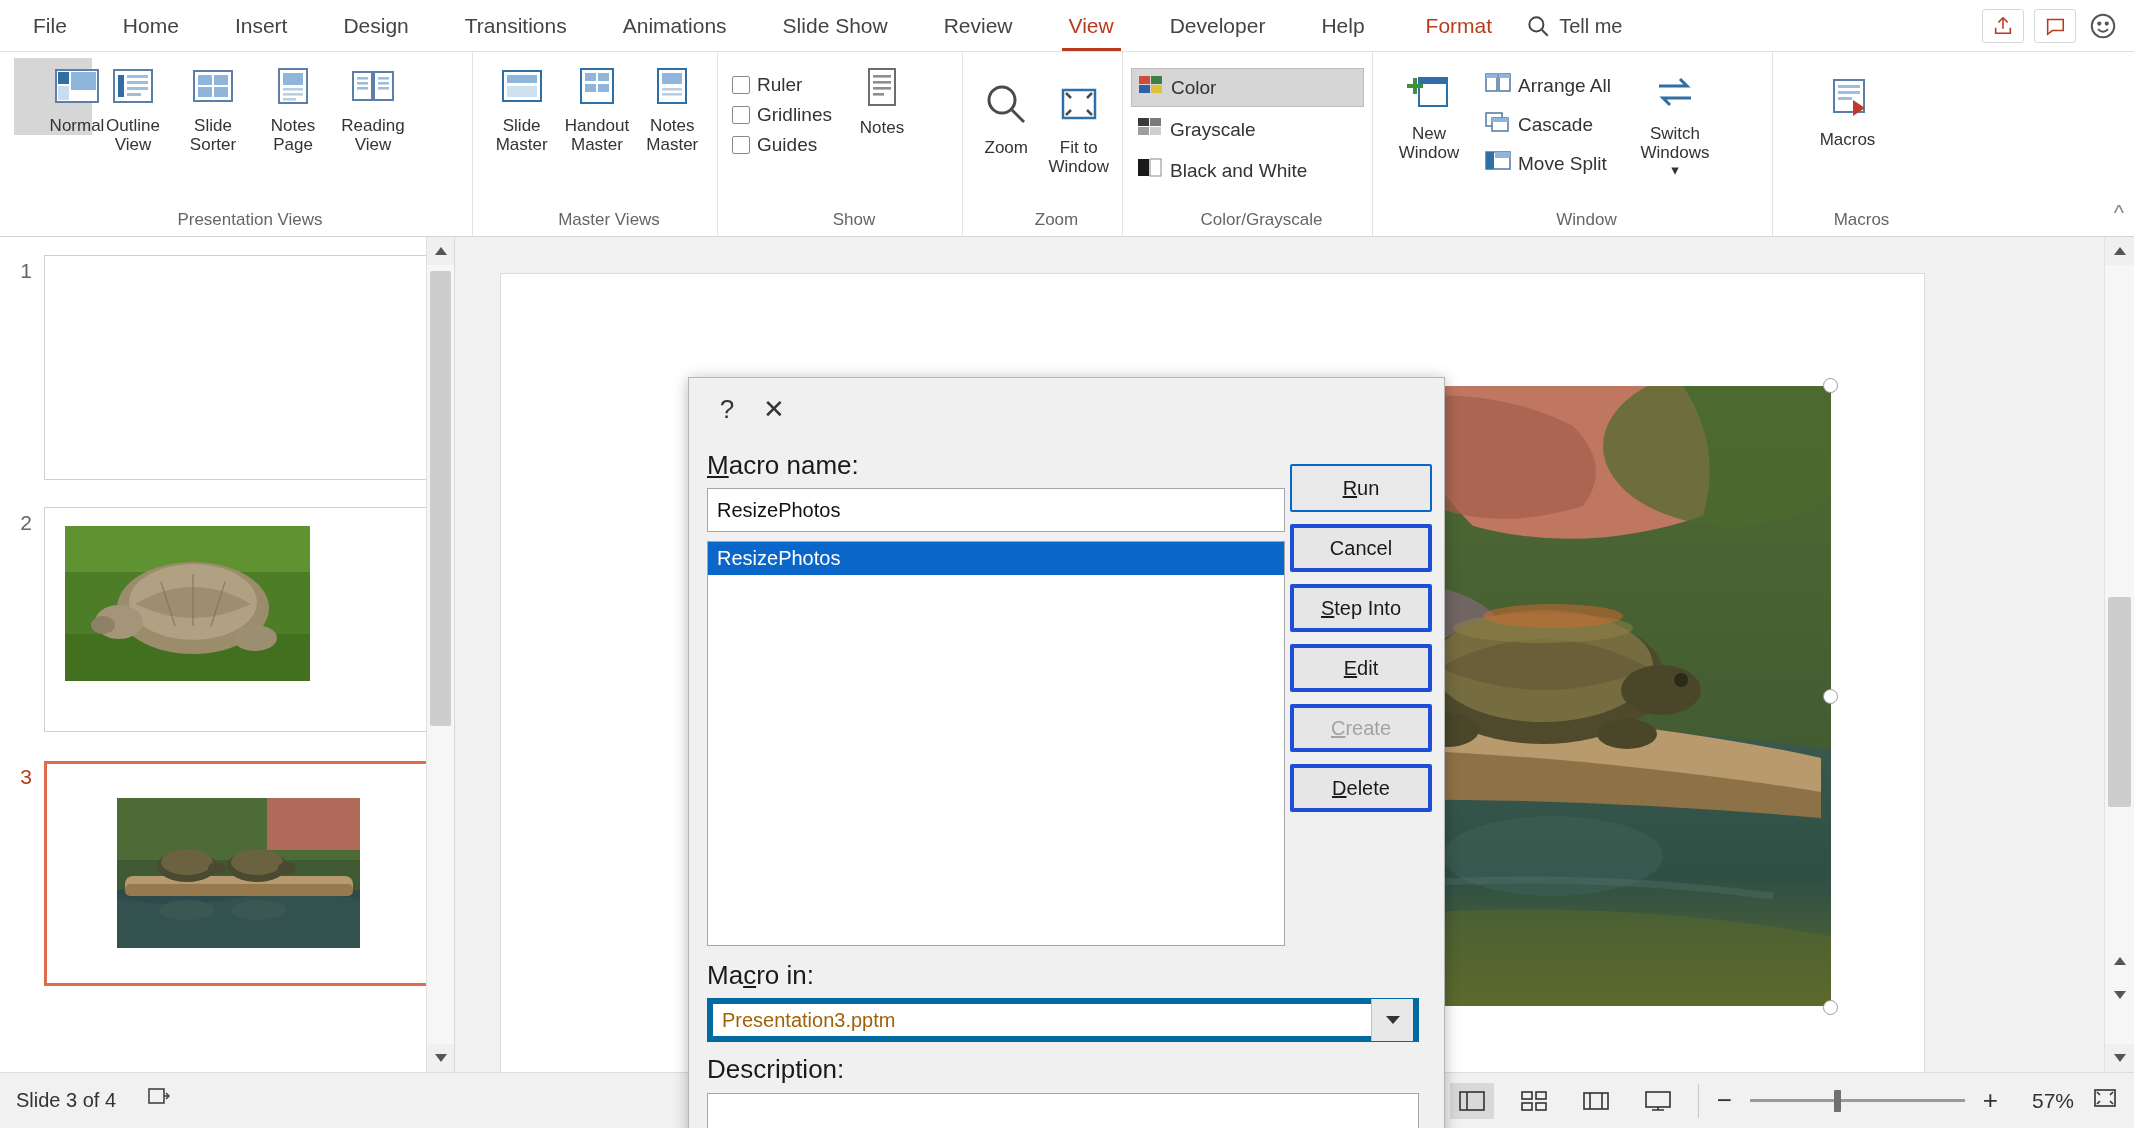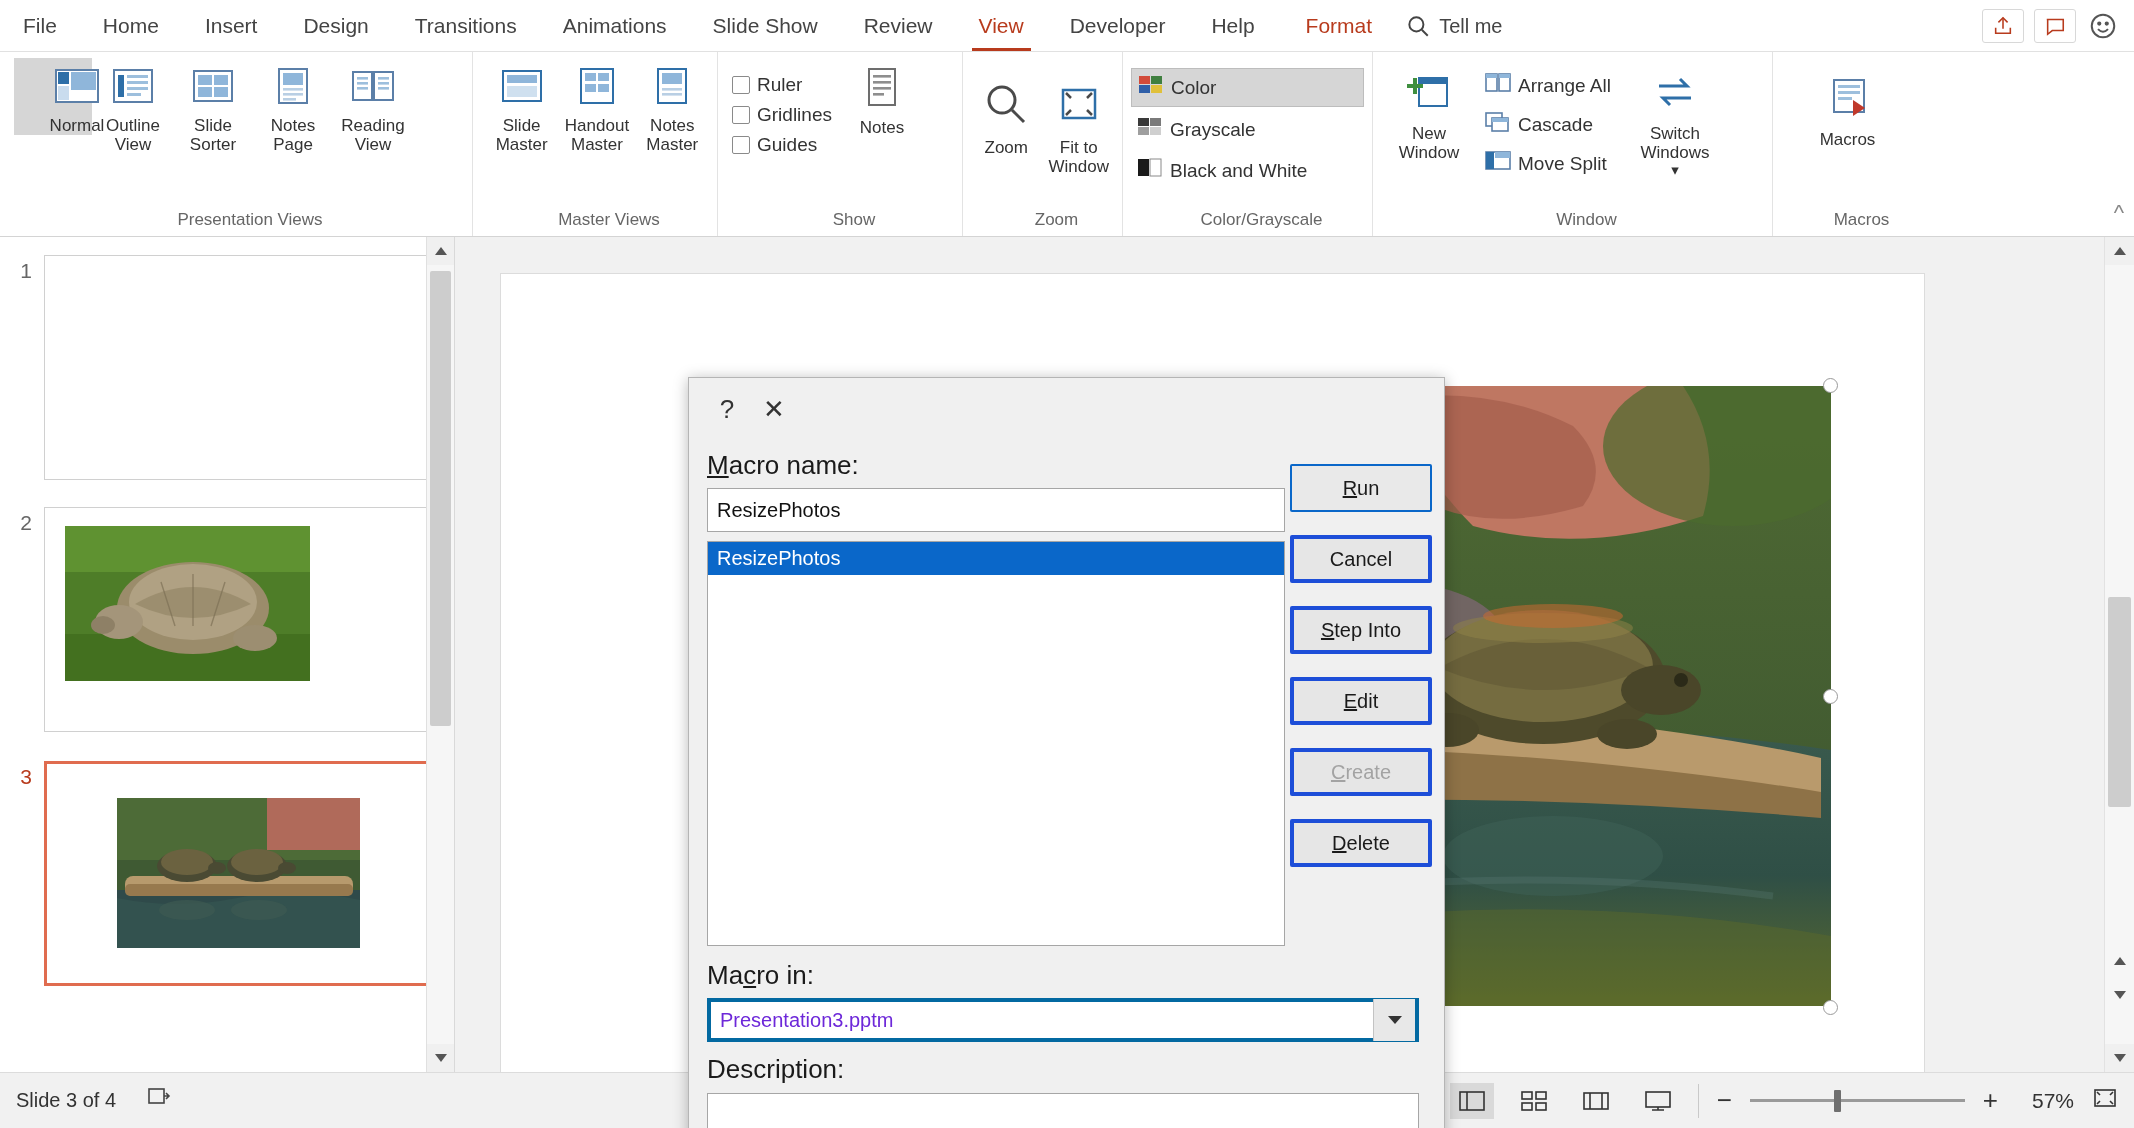--- a/index.html
+++ b/index.html
@@ -15,21 +15,21 @@
   .app { position:absolute; inset:0; display:flex; flex-direction:column; }
 
   
   .tabbar {
     height: 52px; display:flex; align-items:flex-end;
     background:#ffffff; border-bottom:1px solid #e1e1e1;
     position:relative;
   }
   .tab {
     padding: 0 23px; height: 50px; line-height: 50px;
-    font-size: 21px; color:#444; white-space:nowrap; cursor:default;
+    font-size: 21px; color:#444; white-space:nowrap; cursor:default;margin-left:10px;
   }
   .tab.file { color:#444; }
   .tab.active { color:#b83b1d; position:relative; }
   .tab.active::after {
     content:""; position:absolute; left:16px; right:16px; bottom:0;
     height:3px; background:#b83b1d;
   }
   .tab.format { color:#b83b1d; padding-left:28px; }
   .tellme {
     display:flex; align-items:center; gap:8px;
@@ -145,29 +145,29 @@
   .lbl { font-size:26px; color:#1a1a1a; margin: 8px 0 7px; }
   .txtin {
     height:44px; border:1px solid #a6a6a6; background:#fff; font-size:20px;
     display:flex; align-items:center; padding:0 9px; color:#111;
   }
   .listbox {
     border:1px solid #a6a6a6; background:#fff; height:405px; margin-top:9px; overflow:hidden;
   }
   .list-item-sel { background:#0a67c9; color:#fff; font-size:20px; padding:5px 9px; }
   .combo {
-    height:44px; border:4px solid #0369a1; background:#fff; font-size:20px;
-    display:flex; align-items:center; padding:0 0 0 9px; color:#6d28d9; position:relative;gap:24px;
+    height:44px; border:6px solid #0369a1; background:#fff; font-size:20px;
+    display:flex; align-items:center; padding:0 0 0 9px; color:#a16207; position:relative;gap:24px;
   }
   .combo .arrow {
     margin-left:auto; width:42px; height:42px; background:#e8e8e8; border-left:1px solid #c3c3c3;
     display:flex; align-items:center; justify-content:center;
   }
   .descbox { border:1px solid #a6a6a6; background:#fff; height:88px; margin-top:8px; }
-  .btncol { position:absolute; right:12px; top:24px; width:142px; display:flex; flex-direction:column; gap:23px; }
+  .btncol { position:absolute; right:12px; top:24px; width:142px; display:flex; flex-direction:column; gap:12px; }
   .dbtn {
     height:48px; border:4px solid #1d4ed8; background:#e6e6e6; border-radius:2px;
     font-size:20px; color:#1a1a1a; display:flex; align-items:center; justify-content:center;
   }
   .dbtn.primary { border:2px solid #0a67c9; background:#e9e9e9; }
   .dbtn.disabled { color:#a3a3a3; }
   u { text-decoration: underline; }
 
   .vline { width:1px; background:#c9c9c9; height:34px; }
 </style>

